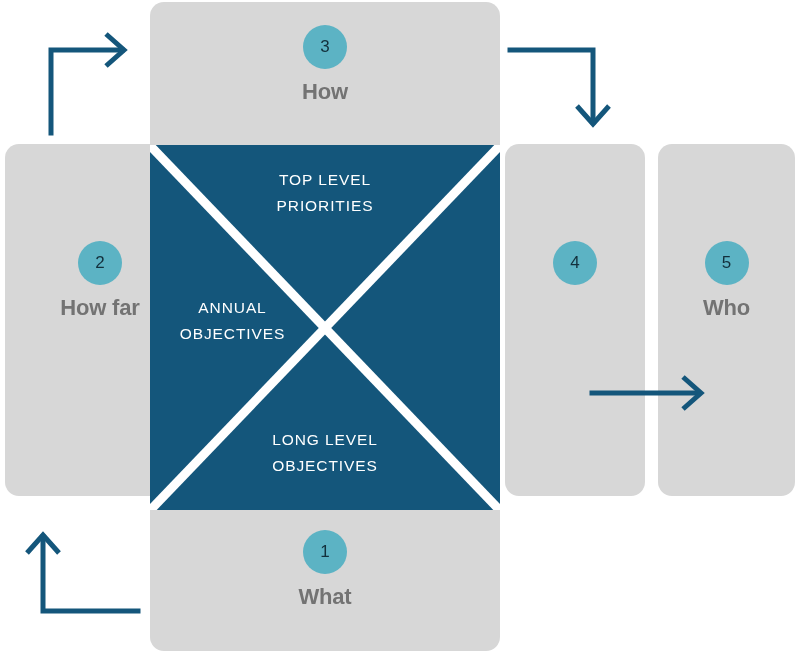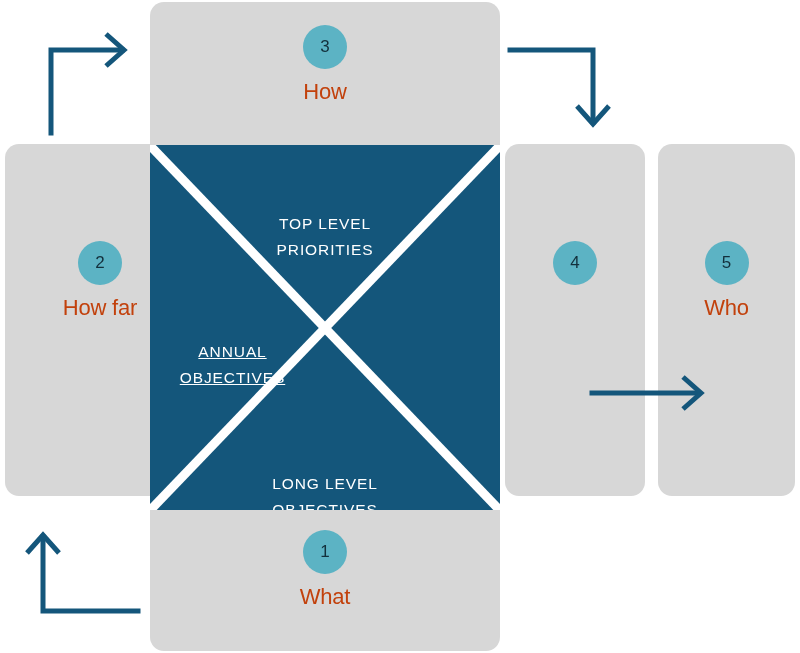--- a/index.html
+++ b/index.html
@@ -55,25 +55,24 @@
   .quad {
     position: absolute;
     color: #ffffff;
     font-size: 15.5px;
     font-weight: 400;
     letter-spacing: 0.9px;
     line-height: 1.65;
     text-align: center;
     white-space: pre-line;
     width: 180px;
-    margin-top: 44px;
   }
   .quad-top    { left: 85px;  top: 22px; }
   .quad-bottom { left: 85px;  top: 282px; }
-  .quad-left   { left: 5px;   top: 150px; width: 155px; text-decoration: underline; }
+  .quad-left   { left: 5px;   top: 150px; width: 155px; }
   .quad-right  { left: 190px; top: 150px; width: 155px; }
 
   
   .node {
     position: absolute;
     display: flex;
     flex-direction: column;
     align-items: center;
     gap: 10px;
   }
@@ -84,23 +83,23 @@
     background: #5cb3c4;
     color: #13303c;
     display: flex;
     align-items: center;
     justify-content: center;
     font-size: 17px;
     font-weight: 400;
     font-family: "Liberation Sans", sans-serif;
   }
   .node-label {
-    color: #c2410c;
+    color: #737373;
     font-size: 22px;
-    font-weight: normal;
+    font-weight: bold;
     letter-spacing: -0.2px;
     white-space: nowrap;
   }
 
   .node-top  { left: 150px; top: 25px;  width: 350px; }
   .node-bot  { left: 150px; top: 530px; width: 350px; }
   .node-left { left: 5px;   top: 241px; width: 190px; }
   .node-right{ left: 505px; top: 241px; width: 140px; }
   .node-far  { left: 658px; top: 241px; width: 137px; }
 

